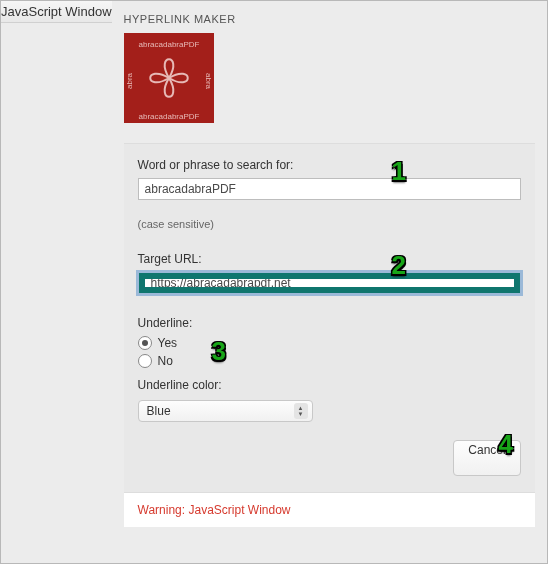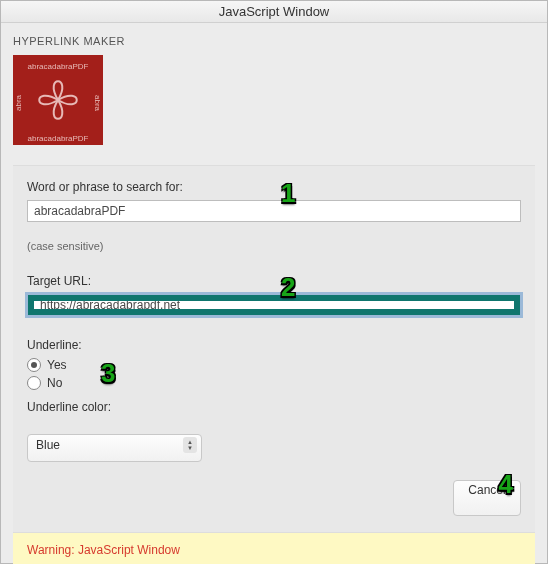--- a/index.html
+++ b/index.html
@@ -9,21 +9,21 @@
     font-family: -apple-system, "Helvetica Neue", Arial, sans-serif;
     background: #fff;
   }
   .window {
     width: 548px;
     height: 564px;
     background: #ececec;
     border: 1px solid #b8b8b8;
     position: relative;
     display: flex;
-    flex-direction: column;
+    flex-direction: row;
   }
   .titlebar {
     height: 22px;
     background: linear-gradient(#f6f6f6, #e8e8e8);
     border-bottom: 1px solid #d0d0d0;
     text-align: center;
     font-size: 13px;
     line-height: 22px;
     color: #333;
   }
@@ -101,30 +101,30 @@
   .radio.checked::after {
     content: "";
     position: absolute;
     top: 3px; left: 3px;
     width: 6px; height: 6px;
     border-radius: 50%;
     background: #555;
   }
   .select {
     width: 175px;
-    height: 28px;
+    height: 22px;
     background: linear-gradient(#fdfdfd, #f1f1f1);
     border: 1px solid #c8c8c8;
     border-radius: 4px;
     font-size: 12px;
     color: #333;
     padding: 0 22px 0 8px;
     line-height: 20px;
     position: relative;
-    margin-top: 20px;
+    margin-top: 8px;
   }
   .select .arrows {
     position: absolute;
     right: 4px; top: 2px;
     width: 14px; height: 16px;
     background: #e4e4e4;
     border-radius: 3px;
     display: flex;
     flex-direction: column;
     align-items: center;
@@ -156,21 +156,21 @@
   .btn.ok {
     background: linear-gradient(#9a9a9a, #868686);
     border: 1px solid #7a7a7a;
     color: #fff;
   }
   .footer {
     padding: 10px 14px;
     font-size: 12px;
     color: #d63a2e;
     border-top: 1px solid #ddd;
-    background: #fef9c3;
+    background: #ffffff;
   }
   .callout {
     position: absolute;
     font-family: Arial, sans-serif;
     font-size: 26px;
     font-weight: 900;
     color: #18a518;
     text-shadow:
       -1.5px -1.5px 0 #000,
        1.5px -1.5px 0 #000,

